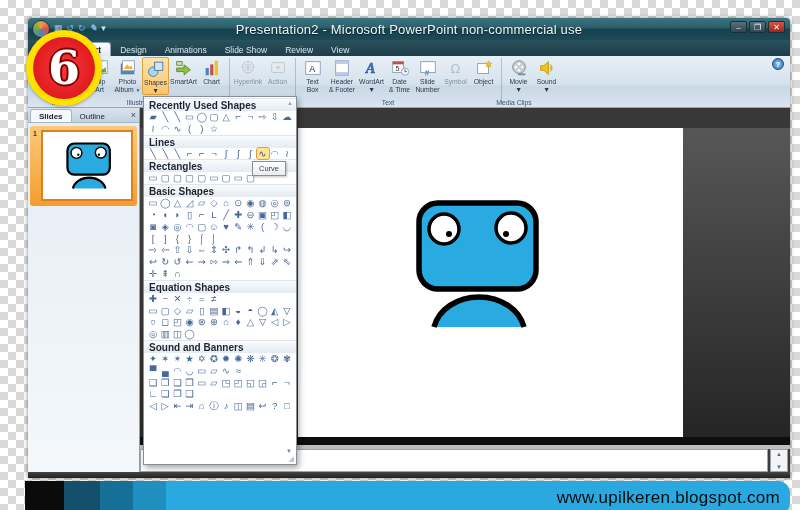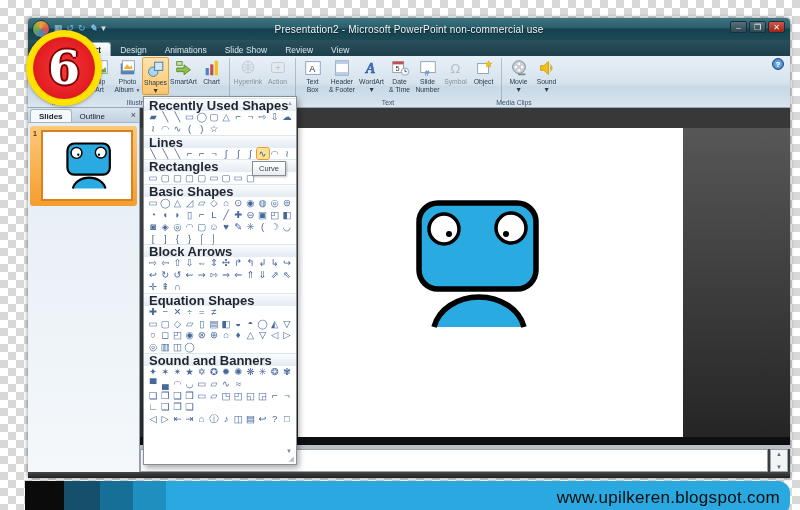--- a/index.html
+++ b/index.html
@@ -14,21 +14,21 @@
   }
 
   
   .win { position:absolute; left:28px; top:18px; width:762px; height:460px; background:#c6d3de; box-shadow:0 0 4px rgba(0,0,0,.5); border-radius:4px 4px 0 0; }
 
   .titlebar { position:relative; height:22px; background:linear-gradient(180deg,#3d7581 0%,#2a5d6a 45%,#16414e 50%,#1c4a57 100%); border-radius:4px 4px 0 0; display:flex; align-items:center; }
   .orb { position:absolute; left:4px; top:2px; width:18px; height:18px; border-radius:50%; background:conic-gradient(#e8a33d,#d9534f,#4f81bd,#69a74a,#e8a33d); border:1px solid #1a3a44; }
   .qat { position:absolute; left:26px; top:3px; display:flex; gap:4px; align-items:center; }
   .qat span { font-size:9px; color:#cfe3ea; line-height:14px; }
   .qat .sv { color:#9fc3e8; } .qat .u1,.qat .u2 { color:#6fb2e8; } .qat .pen { color:#7fc0ef; font-style:italic; font-weight:bold; }
-  .title { flex:1; text-align:center; color:#eef7fa; font-size:10px; letter-spacing:.2px; text-shadow:0 1px 1px rgba(0,0,0,.6); }
+  .title { flex:1; text-align:center; color:#eef7fa; font-size:13px; letter-spacing:.2px; text-shadow:0 1px 1px rgba(0,0,0,.6); }
   .winctl { position:absolute; right:5px; top:3px; display:flex; gap:2px; }
   .winctl div { width:17px; height:12px; border-radius:2px; font-size:8px; line-height:11px; text-align:center; color:#fff; background:linear-gradient(#57707a,#2e4750); border:1px solid #14303a; }
   .winctl .close { background:linear-gradient(#d4584a,#9c2416); }
 
   .tabrow { height:16px; background:linear-gradient(180deg,#29505c,#1d3f4b); display:flex; align-items:flex-end; padding-left:40px; }
   .tab { padding:2px 9px 1px; font-size:8.5px; color:#d7e6ec; border-radius:3px 3px 0 0; }
   .tab.sel { background:linear-gradient(180deg,#fdfefe,#dfe9f0); color:#1c1c1c; font-weight:bold; border:1px solid #8aa5b4; border-bottom:none; }
 
   .ribbon { position:relative; height:52px; background:linear-gradient(180deg,#e8f0f7 0%,#d5e2ec 55%,#c8d8e6 60%,#d9e5ef 100%); border-bottom:1px solid #95a8b8; }
   .rbtns { position:absolute; left:58px; top:1px; display:flex; align-items:flex-start; }
@@ -64,21 +64,21 @@
   .grayband { position:absolute; left:112px; top:337px; right:0; height:4px; background:#b9bfc4; }
   .notes { position:absolute; left:112px; top:341px; right:22px; height:23px; background:#fff; border:1px solid #9aa4ad; }
   .vscroll { position:absolute; right:2px; top:341px; width:18px; height:23px; background:#f2f4f6; border:1px solid #9aa4ad; display:flex; flex-direction:column; align-items:center; justify-content:space-between; padding:1px; }
   .vscroll span { font-size:6px; color:#5a6a78; line-height:6px; }
   .statusbar { position:absolute; left:0; top:364px; right:0; height:6px; background:linear-gradient(#454545,#222); }
 
   .robot-canvas { position:absolute; left:100px; top:65px; }
 
   
   .dropdown { position:absolute; left:143px; top:96px; width:154px; height:369px; background:#fff; border:1px solid #868e96; box-shadow:2px 3px 6px rgba(0,0,0,.35); z-index:50; padding:1px 0; }
-  .sect-h { height:13px; background:linear-gradient(180deg,#fafcfe,#e4ebf2); border-top:1px solid #e1e6ec; font-size:13px; font-weight:bold; color:#1f2430; line-height:13px; padding-left:5px; }
+  .sect-h { height:13px; background:linear-gradient(180deg,#fafcfe,#e4ebf2); border-top:1px solid #e1e6ec; font-size:10px; font-weight:bold; color:#1f2430; line-height:13px; padding-left:5px; }
   .grid { display:grid; grid-template-columns:repeat(12,1fr); grid-auto-rows:11.8px; padding:0 3px; }
   .shape-glyph { font-size:9.5px; line-height:11.8px; text-align:center; color:#46699c; cursor:default; }
   .shape-glyph.hl { background:#ffe494; outline:1px solid #f29536; border-radius:2px; color:#2f4d7d; }
   .dd-up { position:absolute; right:3px; top:3px; font-size:6px; color:#9aa4ad; }
   .dd-grip { position:absolute; right:2px; bottom:1px; font-size:7px; color:#b6bec6; }
   .dd-down { position:absolute; right:4px; bottom:10px; font-size:6px; color:#7a8894; }
 
   
   .tooltip { position:absolute; left:252px; top:161px; z-index:60; background:linear-gradient(#ffffff,#e9edf1); border:1px solid #8a8f94; border-radius:0; font-size:7.5px; color:#3c3f44; padding:2px 6px; box-shadow:1px 1px 2px rgba(0,0,0,.25); }
   .badge { position:absolute; left:26px; top:30px; width:76px; height:76px; border-radius:50%; background:#ffe100; z-index:70; display:flex; align-items:center; justify-content:center; box-shadow:0 1px 3px rgba(0,0,0,.3); }
@@ -414,21 +414,20 @@
         <span class="shape-glyph">(</span>
         <span class="shape-glyph">☽</span>
         <span class="shape-glyph">◡</span>
         <span class="shape-glyph">[</span>
         <span class="shape-glyph">]</span>
         <span class="shape-glyph">{</span>
         <span class="shape-glyph">}</span>
         <span class="shape-glyph">⌠</span>
         <span class="shape-glyph">⌡</span>
       </div>
-      <div class="sect-h">Block Arrows</div>
       <div class="grid">
         <span class="shape-glyph">⇨</span>
         <span class="shape-glyph">⇦</span>
         <span class="shape-glyph">⇧</span>
         <span class="shape-glyph">⇩</span>
         <span class="shape-glyph">⇔</span>
         <span class="shape-glyph">⇕</span>
         <span class="shape-glyph">✣</span>
         <span class="shape-glyph">↱</span>
         <span class="shape-glyph">↰</span>

